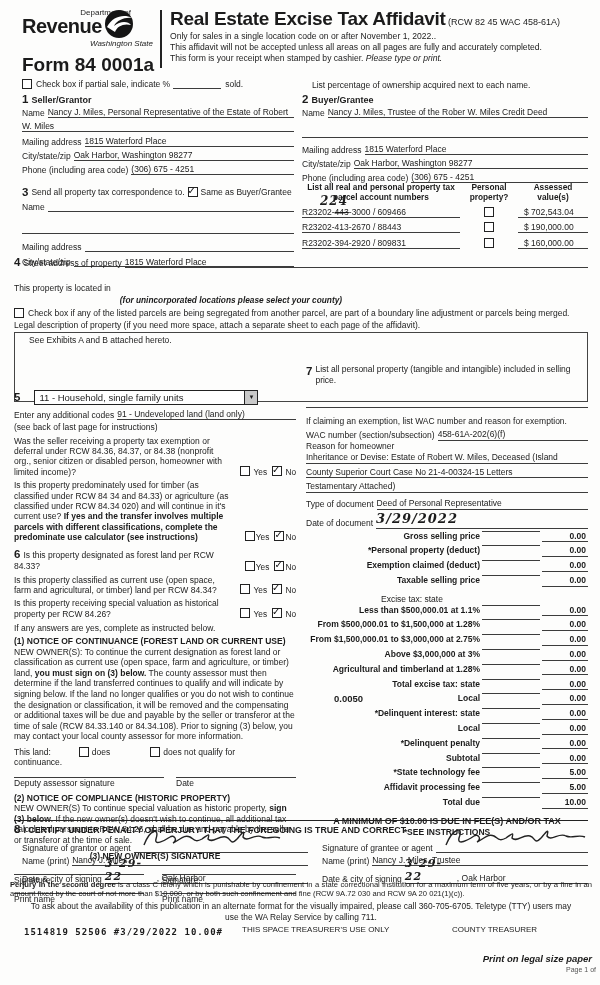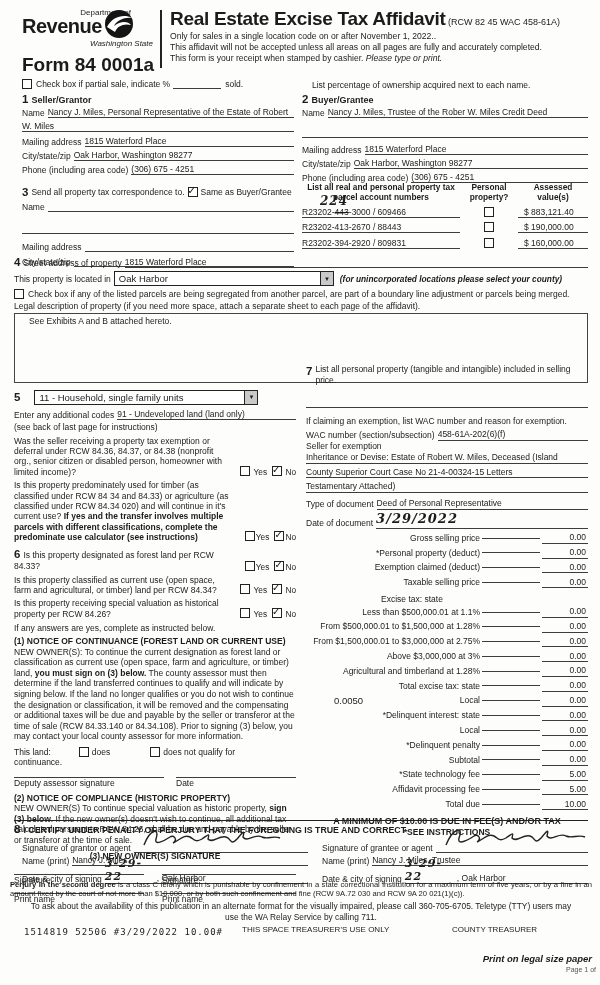--- a/index.html
+++ b/index.html
@@ -17,36 +17,36 @@
   .cb.ck::after{content:"✓";position:absolute;top:-3px;left:-1px;font-size:10px;font-weight:bold;color:#111;}
   .dd{display:inline-flex;align-items:stretch;border:1.6px solid #222;background:#fff;height:13px;}
   .dd .ddv{padding:1px 4px 0 4px;font-size:9.5px;flex:1;white-space:nowrap;overflow:hidden;}
   .dd .ddb{width:12px;background:#c9c9c9;border-left:1.4px solid #222;display:flex;align-items:center;justify-content:center;font-size:6px;flex:none;}
   .hand{font-family:"DejaVu Serif",serif;font-style:italic;font-weight:bold;font-size:11px;letter-spacing:1px;}
   .small{font-size:7.6px;}
   .q{display:flex;margin-top:3px;}
   .qt{flex:1;line-height:1.22;}
   .yn{white-space:nowrap;align-self:flex-end;margin-left:4px;font-size:8.3px;}
   .yn .cb{margin:0 1px 0 5px;}
-  .taxrow{display:flex;align-items:center;height:14.8px;}
+  .taxrow{display:flex;align-items:flex-start;height:14.8px;font-weight:bold;}
   .taxrow .tl{flex:1;text-align:right;white-space:nowrap;}
   .taxrow .ln{width:58px;border-bottom:1px solid #3c3c3c;margin:0 2px;}
   .taxrow .tv{width:44px;border-bottom:1px solid #3c3c3c;text-align:right;padding-right:2px;}
   .taxhead{height:14.8px;text-align:center;padding-right:70px;display:flex;align-items:flex-end;justify-content:center;}
   .rate{white-space:nowrap;font-size:9.5px;}
   .parcel-row{display:flex;align-items:flex-end;height:15.5px;}
   .parcel-num{width:158px;border-bottom:1px solid #3c3c3c;white-space:nowrap;}
   .parcel-cb{width:58px;text-align:center;}
   .parcel-val{flex:1;border-bottom:1px solid #3c3c3c;text-align:left;padding-left:6px;}
   .strike{text-decoration:line-through;}
   .sigsvg{display:block;}
   .notice{line-height:1.24;margin-top:3px;}
   .ctr{text-align:center;}
   .boldit{font-weight:bold;font-style:italic;}
-  .mono{font-family:"DejaVu Sans Mono",monospace;}
+  .mono{font-family:"DejaVu Sans Mono",monospace;font-weight:bold;}
 </style>
 </head>
 <body>
 
 <div class="page">
 
   <div class="abs" style="left:22px;top:8px;width:135px;">
     <div style="text-align:right;padding-right:26px;font-size:8px;">Department of</div>
     <div style="display:flex;align-items:flex-start;">
       <div style="font-weight:bold;font-size:20px;letter-spacing:-0.5px;line-height:0.9;">Revenue</div>
@@ -156,21 +156,21 @@
   <div class="abs" style="left:302px;top:183px;width:286px;">
     <div style="display:flex;font-weight:bold;font-size:8.3px;text-align:center;line-height:1.15;">
       <div style="width:158px;"><span>List all real and personal property tax</span><br><span>parcel account numbers</span></div>
       <div style="width:58px;"><span>Personal</span><br><span>property?</span></div>
       <div style="flex:1;"><span>Assessed</span><br><span>value(s)</span></div>
     </div>
     <div class="hand abs" style="left:18px;top:11px;font-size:12px;">224</div>
     <div class="parcel-row">
       <span class="parcel-num"><span>R23202-</span><span class="strike">443</span><span>-3000 / 609466</span></span>
       <span class="parcel-cb"><span class="cb"></span></span>
-      <span class="parcel-val">$ 883,121.40</span>
+      <span class="parcel-val">$ 702,543.04</span>
     </div>
     <div class="parcel-row">
       <span class="parcel-num"><span></span><span class="strike"></span><span>R23202-413-2670 / 88443</span></span>
       <span class="parcel-cb"><span class="cb"></span></span>
       <span class="parcel-val">$ 190,000.00</span>
     </div>
     <div class="parcel-row">
       <span class="parcel-num"><span></span><span class="strike"></span><span>R23202-394-2920 / 809831</span></span>
       <span class="parcel-cb"><span class="cb"></span></span>
       <span class="parcel-val">$ 160,000.00</span>
@@ -179,25 +179,21 @@
 
   <div class="abs" style="left:14px;top:256px;width:574px;">
     <div class="row">
       <span class="sn">4</span>
       <span class="lblgap">Street address of property</span>
       <span class="ul" style="width:180px;">1815 Waterford Place</span>
       <span class="fill" style="max-width:330px;"></span>
     </div>
     <div class="row" style="margin-top:3px;align-items:center;">
       <span class="lblgap">This property is located in</span>
-      <span class="dd" style="width:218px;">
-        <span class="ddv">Oak Harbor</span>
-        <span class="ddb">▼</span>
-      </span>
-      <span class="boldit" style="margin-left:6px;font-size:8.3px;">(for unincorporated locations please select your county)</span>
+      <span class="boldit" style="margin-left:6px;font-size:8.3px;margin-top:24px;">(for unincorporated locations please select your county)</span>
     </div>
     <div class="row" style="margin-top:3px;align-items:center;">
       <span class="cb"></span>
       <span style="margin-left:4px;">Check box if any of the listed parcels are being segregated from another parcel, are part of a boundary line adjustment or parcels being merged.</span>
     </div>
     <div style="margin-top:2px;">Legal description of property (if you need more space, attach a separate sheet to each page of the affidavit).</div>
     <div style="border:1.2px solid #444;height:64px;margin-top:2px;padding:2px 14px;">
       <span>See Exhibits A and B attached hereto.</span>
     </div>
   </div>
@@ -297,21 +293,21 @@
     <div style="display:flex;">
       <span class="sn">7</span>
       <span>List all personal property (tangible and intangible) included in selling price.</span>
     </div>
     <div class="ul" style="height:22px;"></div>
     <div style="margin-top:8px;">If claiming an exemption, list WAC number and reason for exemption.</div>
     <div class="row" style="margin-top:2px;">
       <span class="lblgap">WAC number (section/subsection)</span>
       <span class="fill">458-61A-202(6)(f)</span>
     </div>
-    <div>Seller for exemption</div>
+    <div>Reason for homeowner</div>
     <div class="ul" style="margin-top:1px;">Inheritance or Devise: Estate of Robert W. Miles, Deceased (Island</div>
     <div class="ul" style="margin-top:3px;">County Superior Court Case No  21-4-00324-15      Letters</div>
     <div class="ul" style="margin-top:3px;">Testamentary Attached)</div>
     <div class="row" style="margin-top:5px;">
       <span class="lblgap">Type of document</span>
       <span class="fill">Deed of Personal Representative</span>
     </div>
     <div class="row" style="margin-top:3px;height:16px;">
       <span class="lblgap">Date of document</span>
       <span class="fill hand" style="font-size:13px;">3/29/2022</span>

